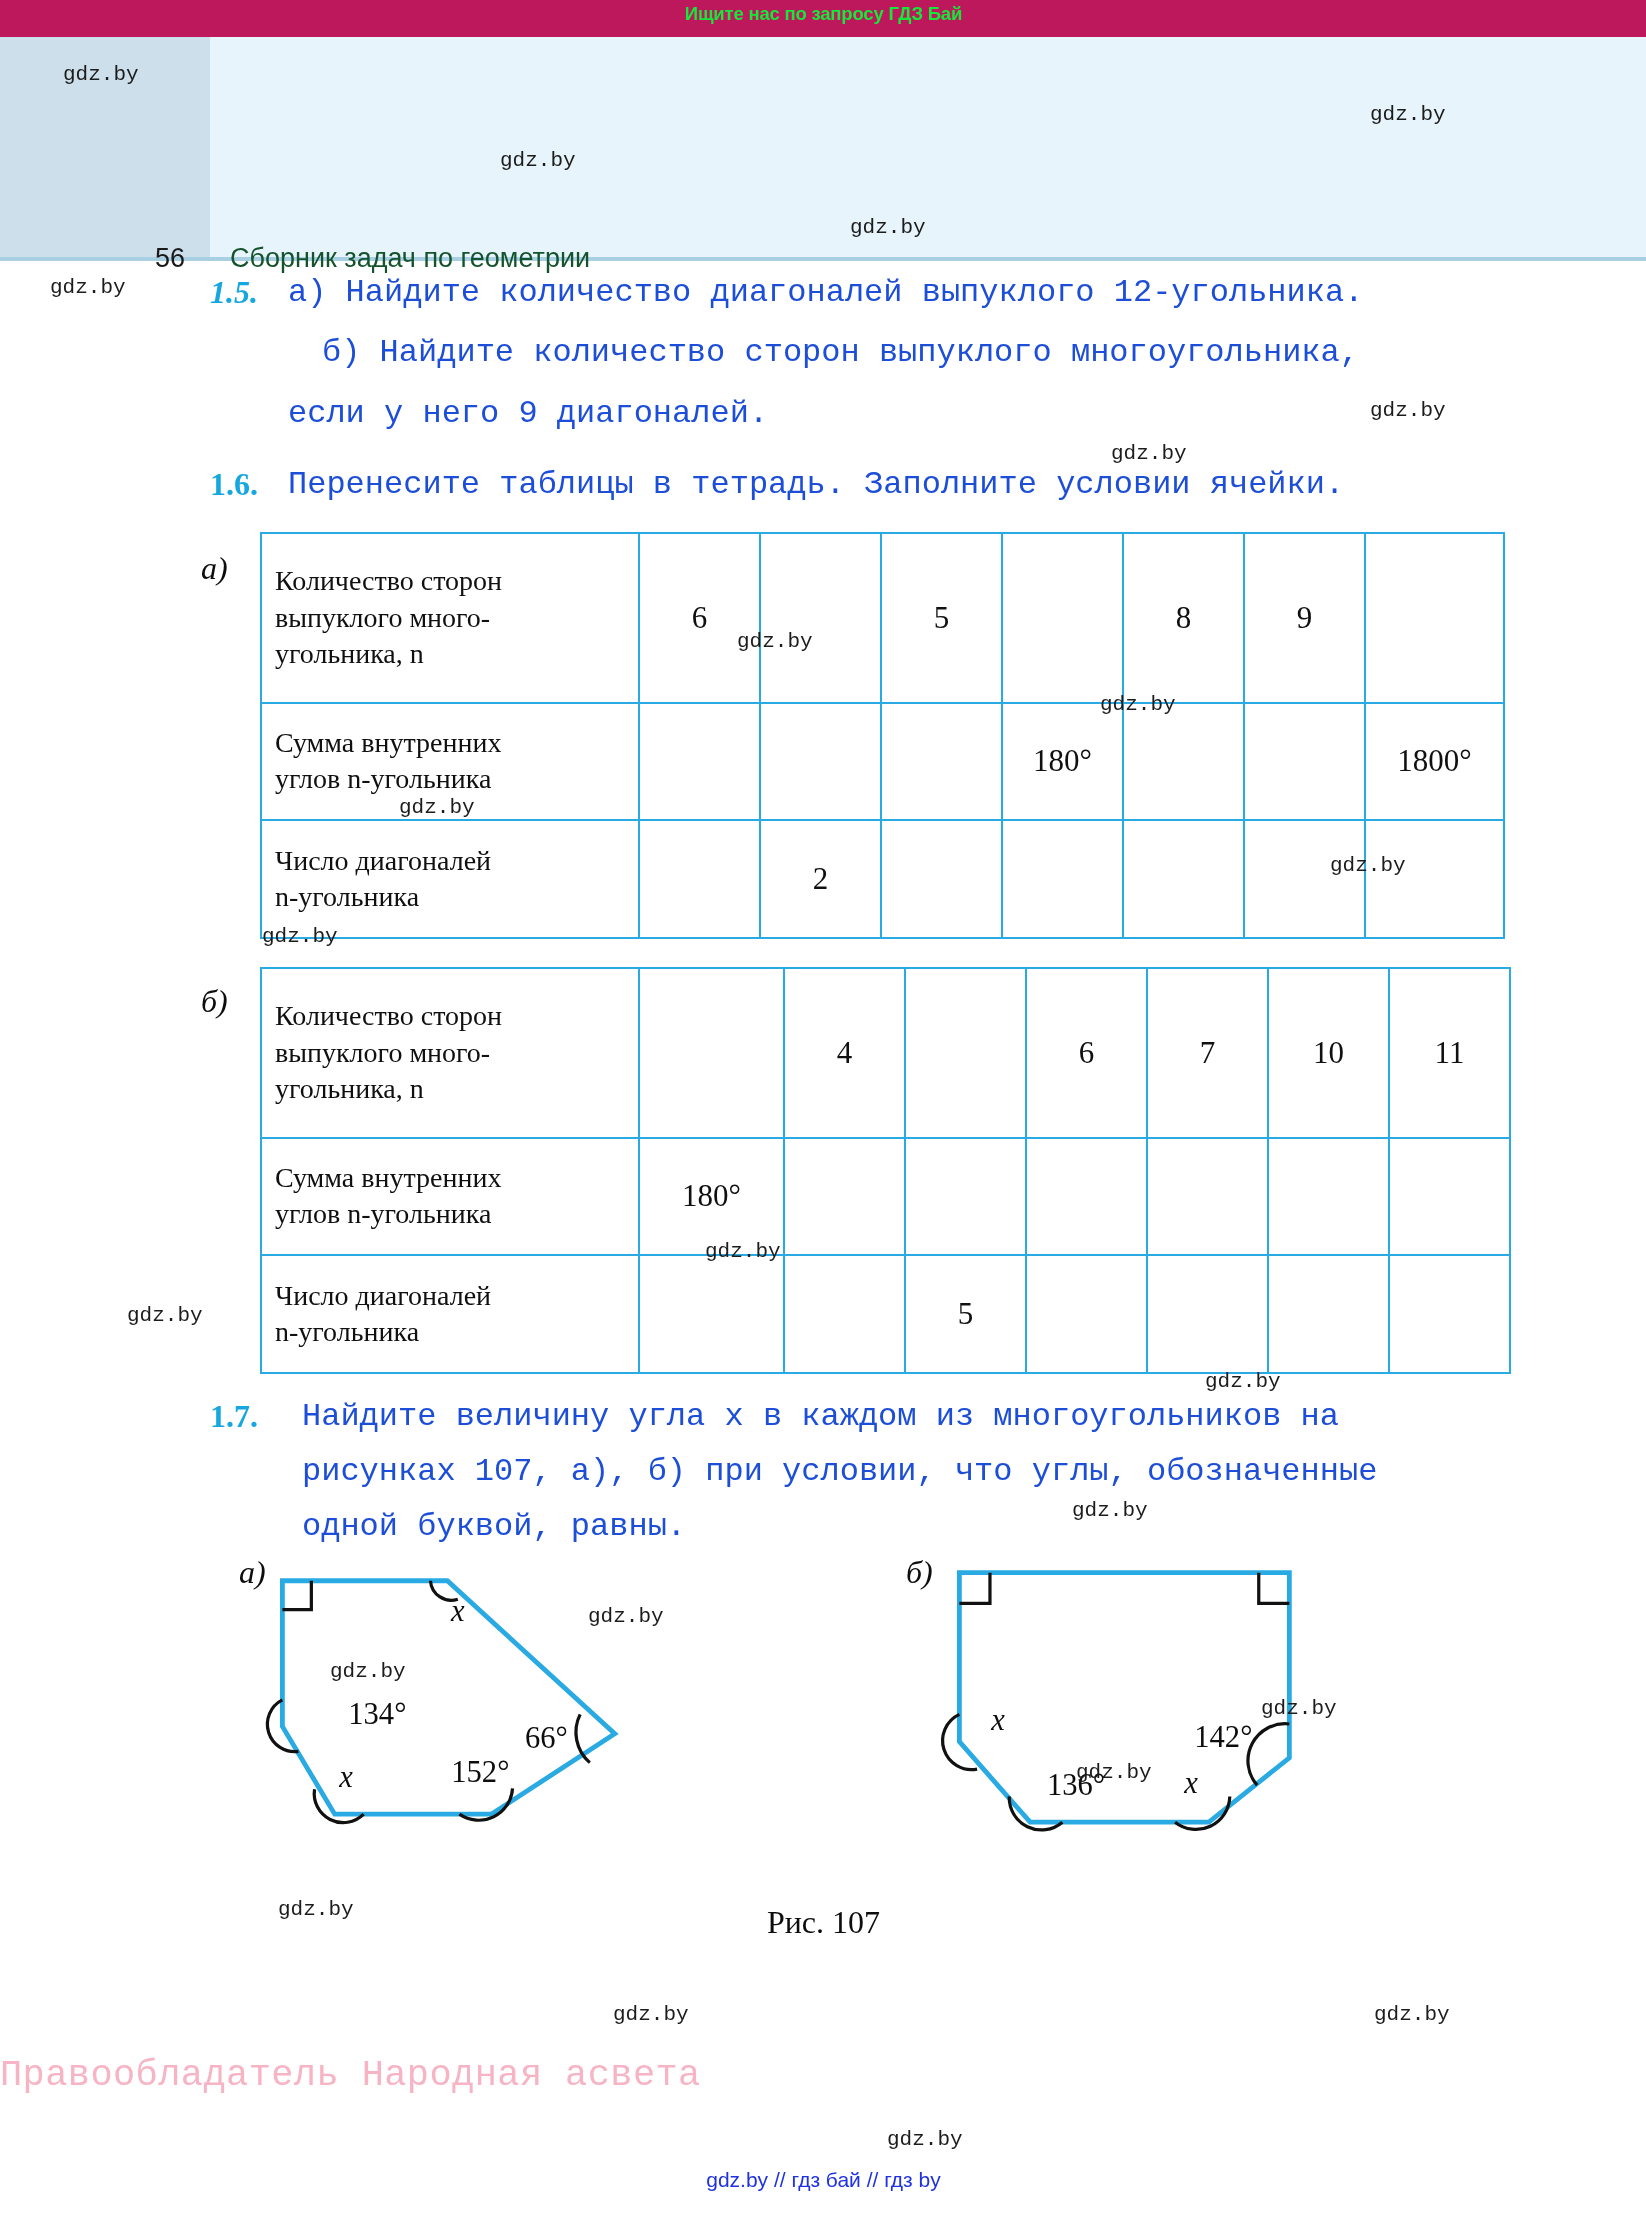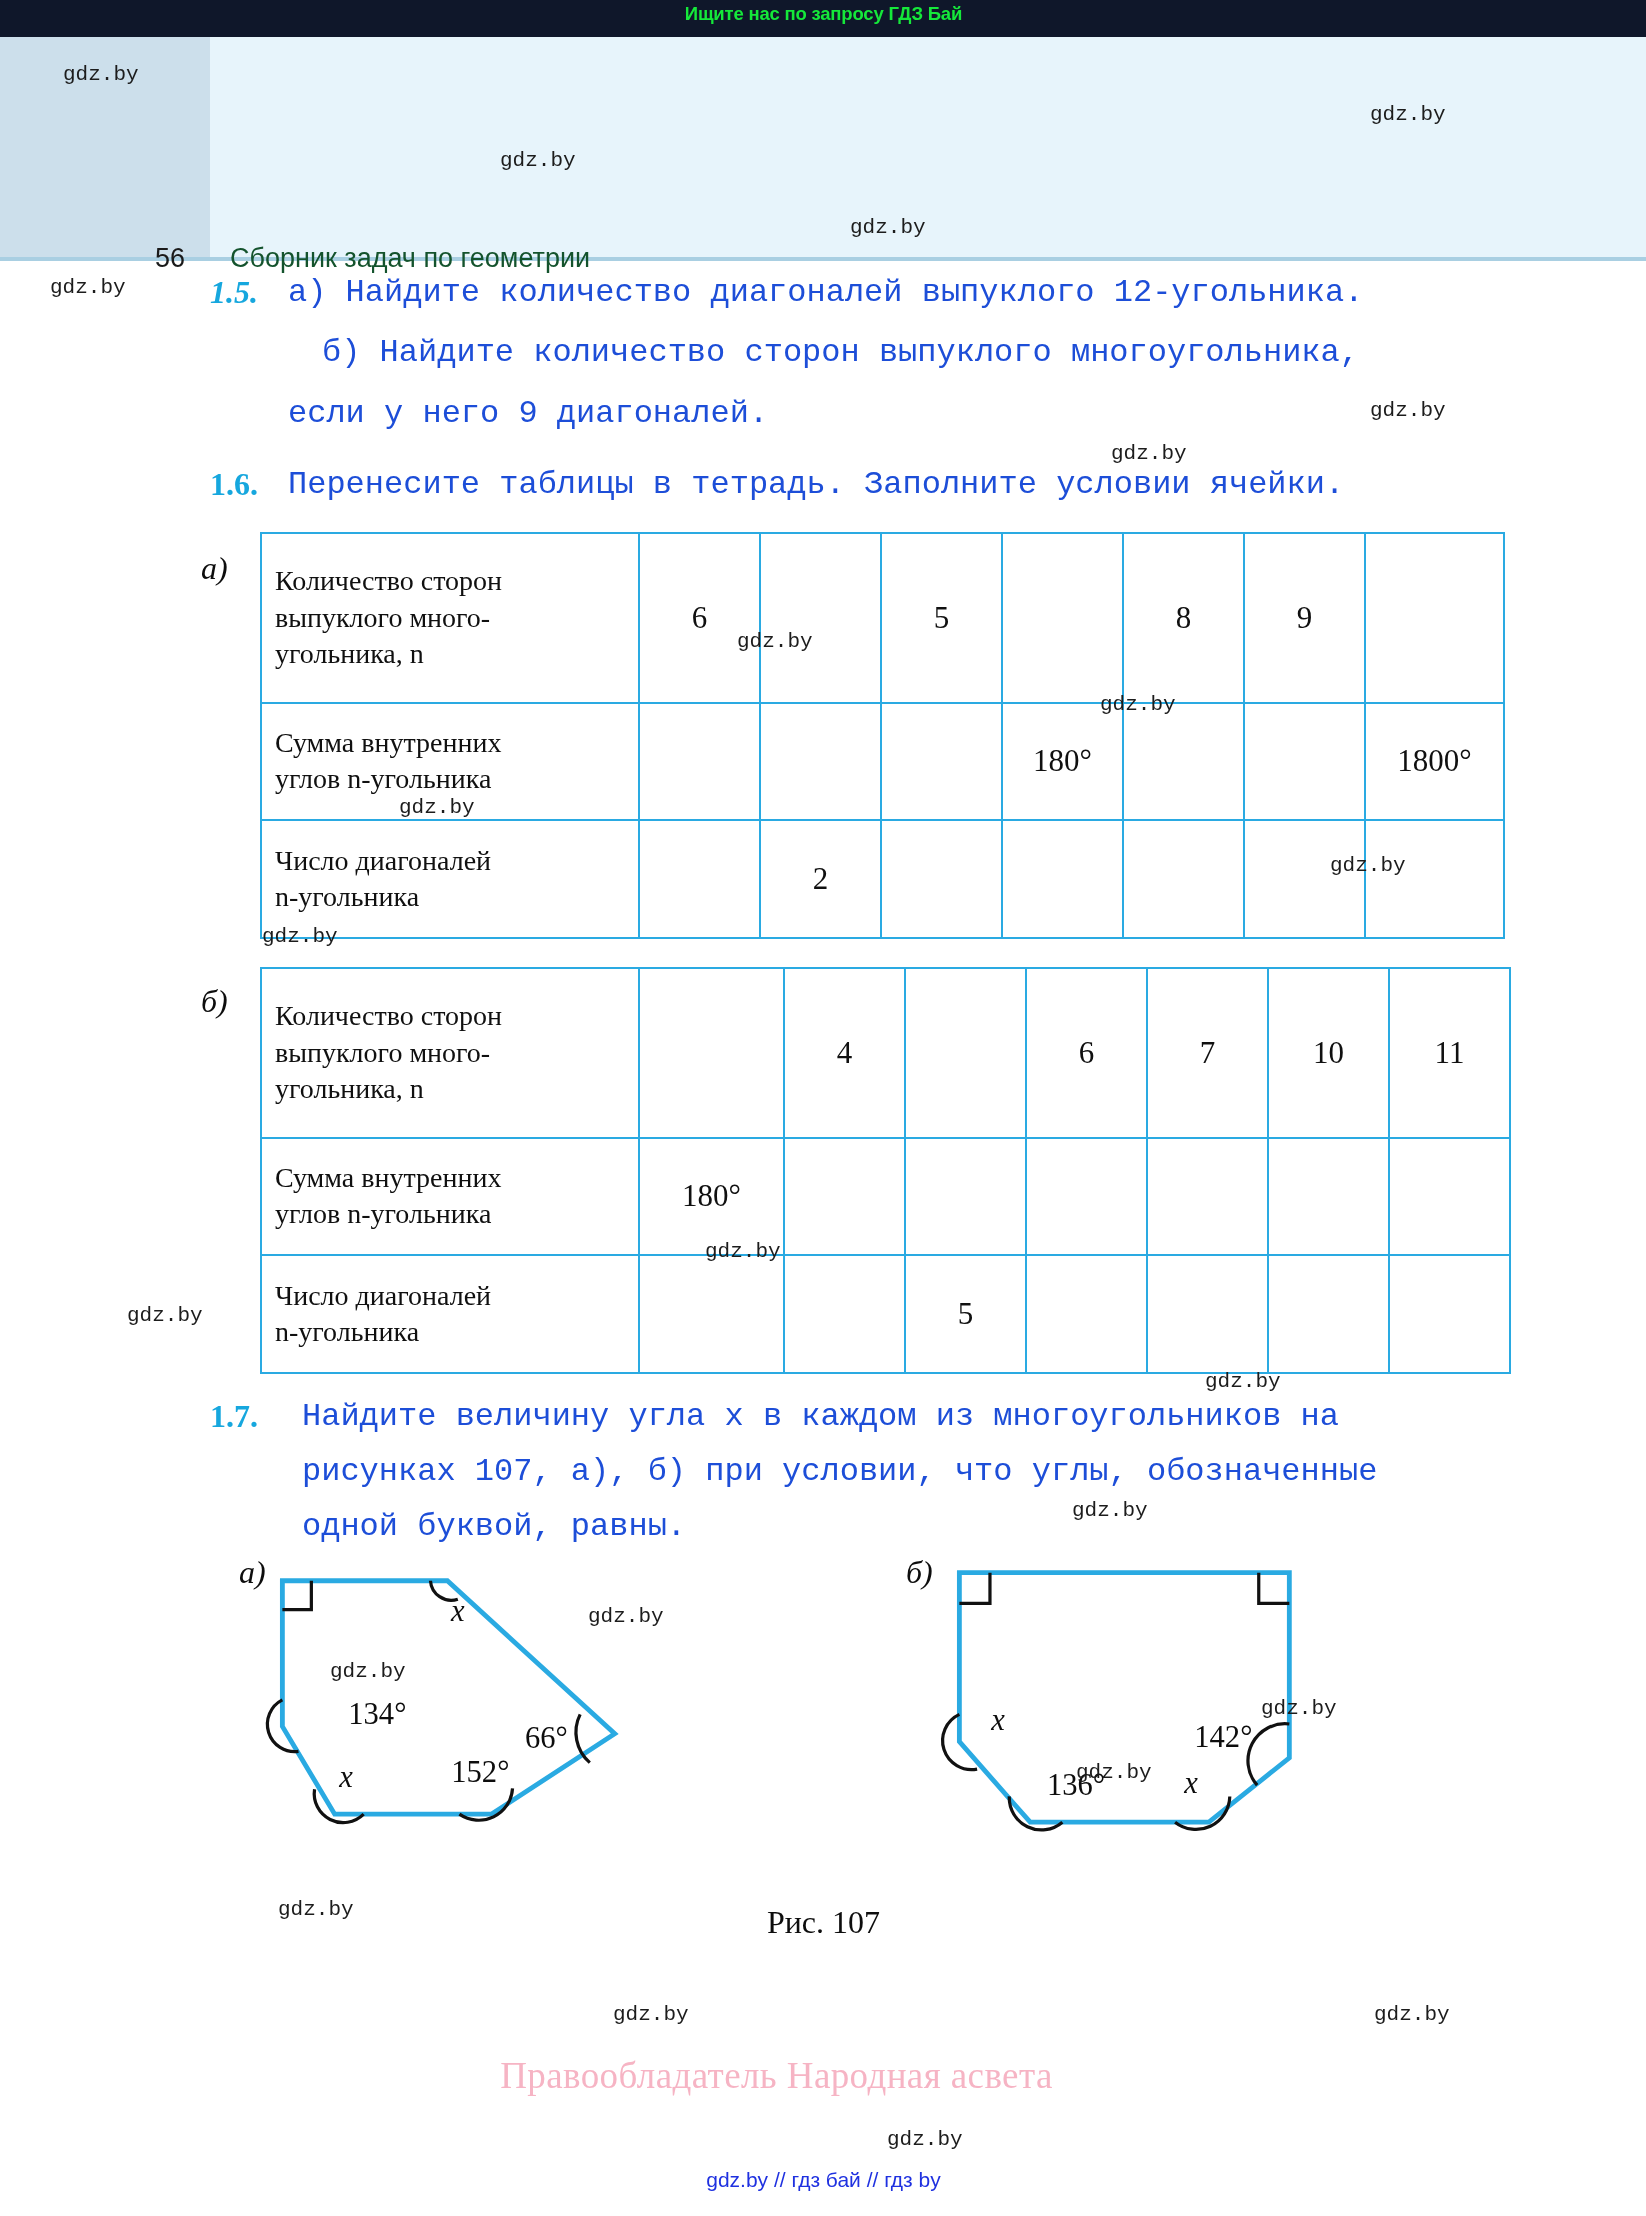--- a/index.html
+++ b/index.html
@@ -7,21 +7,21 @@
     width:1647px; height:2216px;
     background:#ffffff;
     font-family:"Liberation Serif", serif;
     position:relative;
     overflow:hidden;
   }
 
   
   .promo-strip{
     position:absolute; left:0; top:0; width:1647px; height:37px;
-    background:#0f172a;
+    background:#be185d;
   }
   .promo-text{
     position:absolute; left:0; top:3.2px; width:1647px;
     text-align:center;
     color:#15e83a;
     font-family:"Liberation Sans", sans-serif;
     font-weight:bold;
     font-size:18.5px;
     letter-spacing:-0.2px;
   }
@@ -120,22 +120,22 @@
   }
   svg.figure{ position:absolute; }
   svg.figure text{
     font-family:"Liberation Serif", serif;
     fill:#0d0d0d;
   }
 
   
   .rights{
     position:absolute; left:0; top:2054px; width:1553px;
-    text-align:center;
-    font-family:Liberation Serif, serif;
+    text-align:left;
+    font-family:Liberation Mono, monospace;
     font-size:37px;
     color:#f6b4c4;
     letter-spacing:0.4px;
   }
   .bottom-links{
     position:absolute; left:0; top:2168px; width:1647px;
     text-align:center;
     font-family:"Liberation Sans", sans-serif;
     font-size:21px;
     color:#1f31e0;

